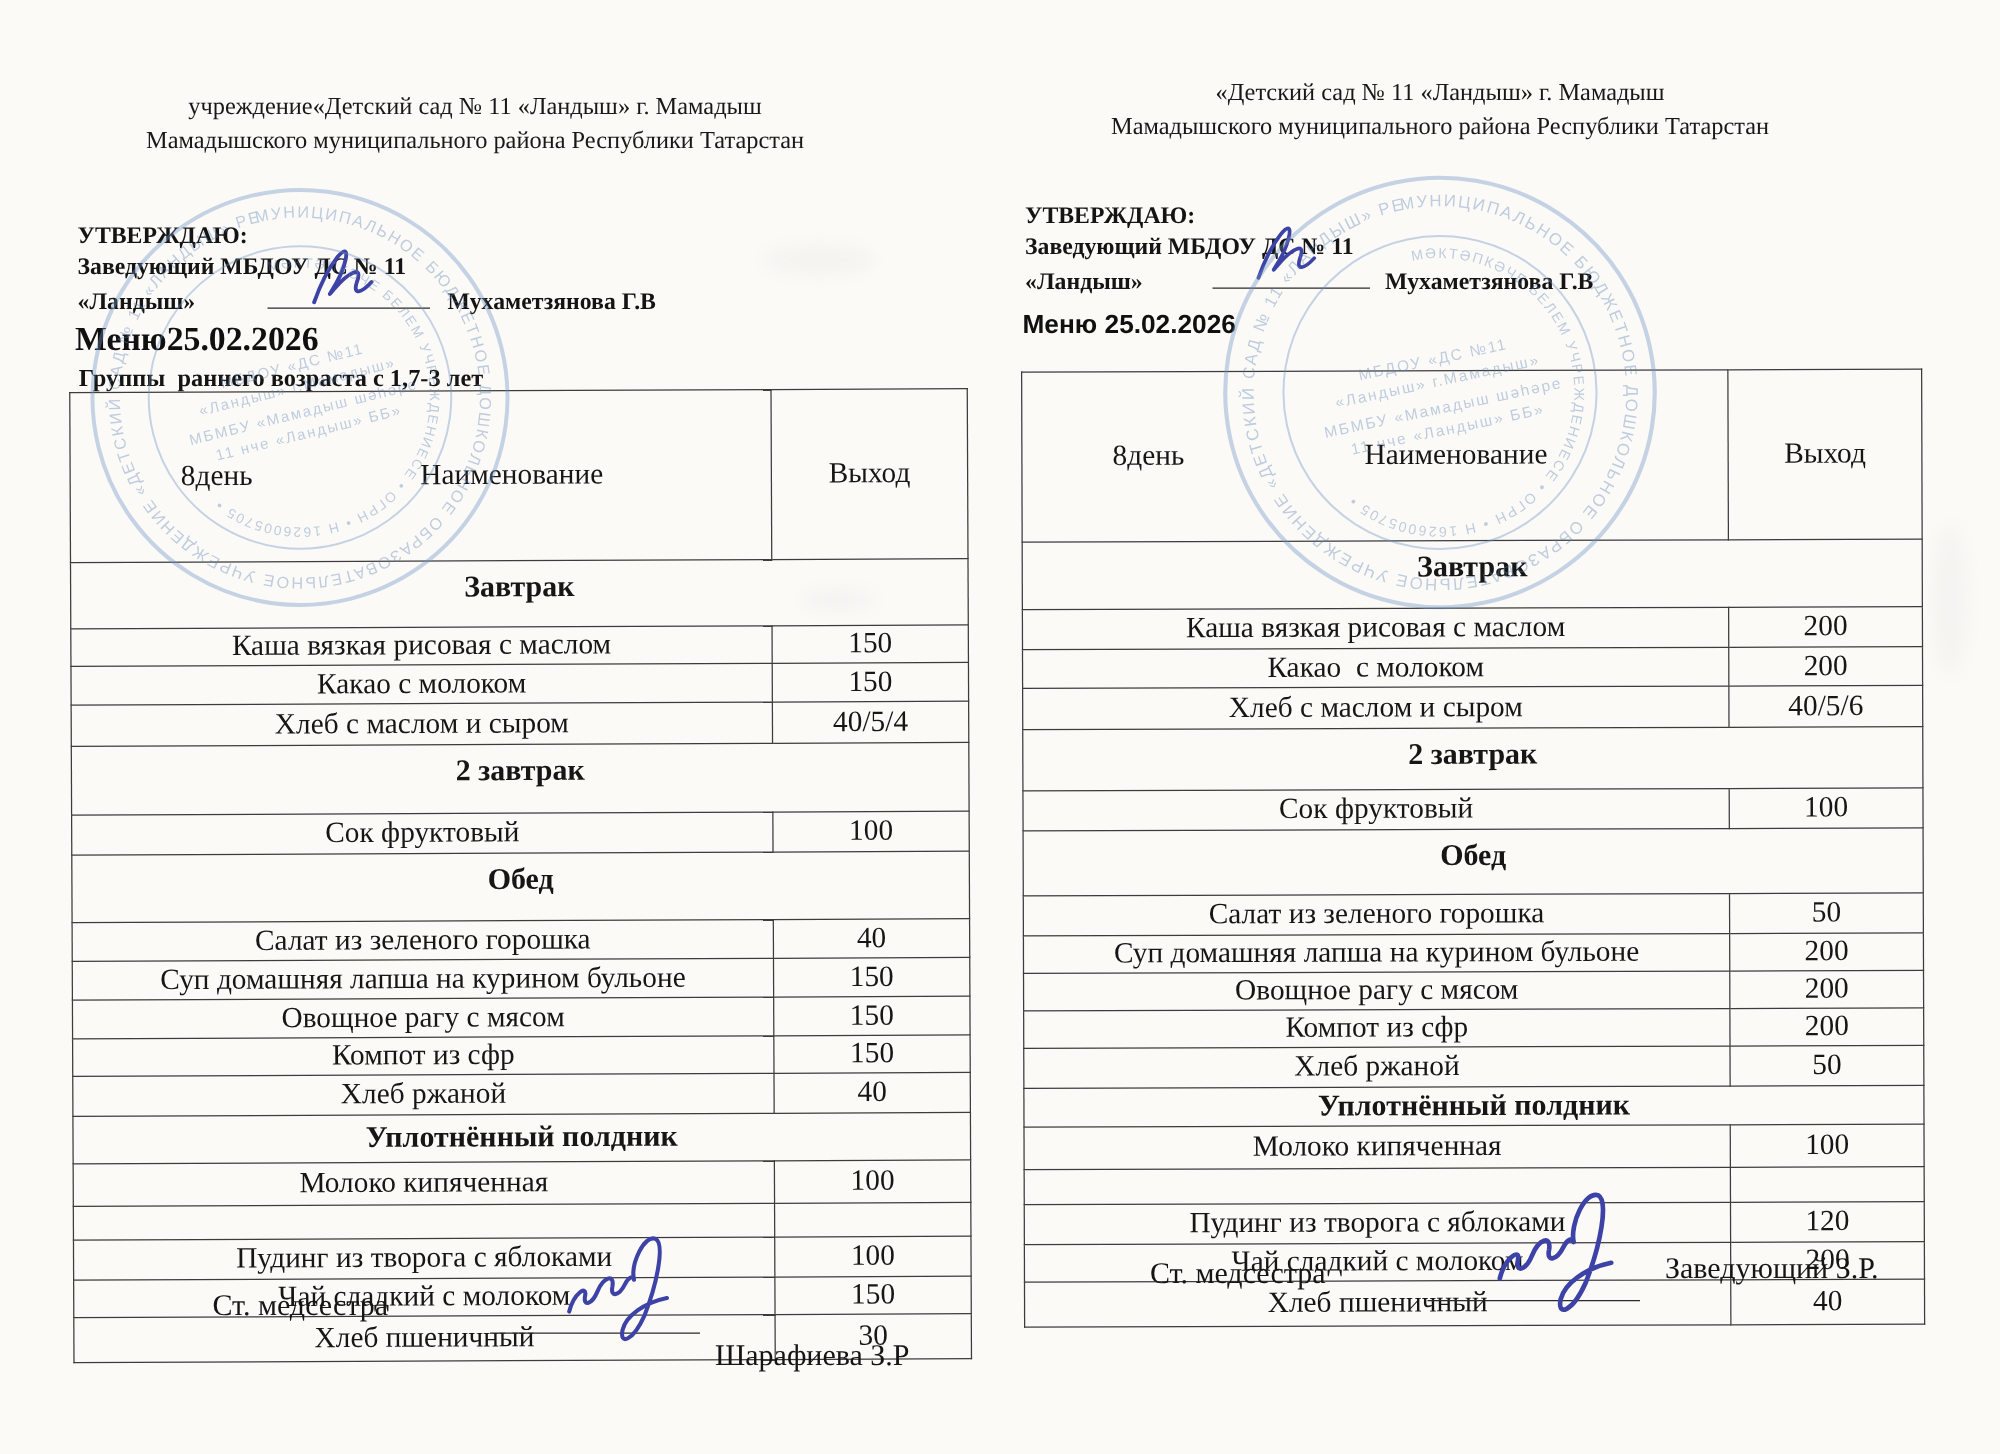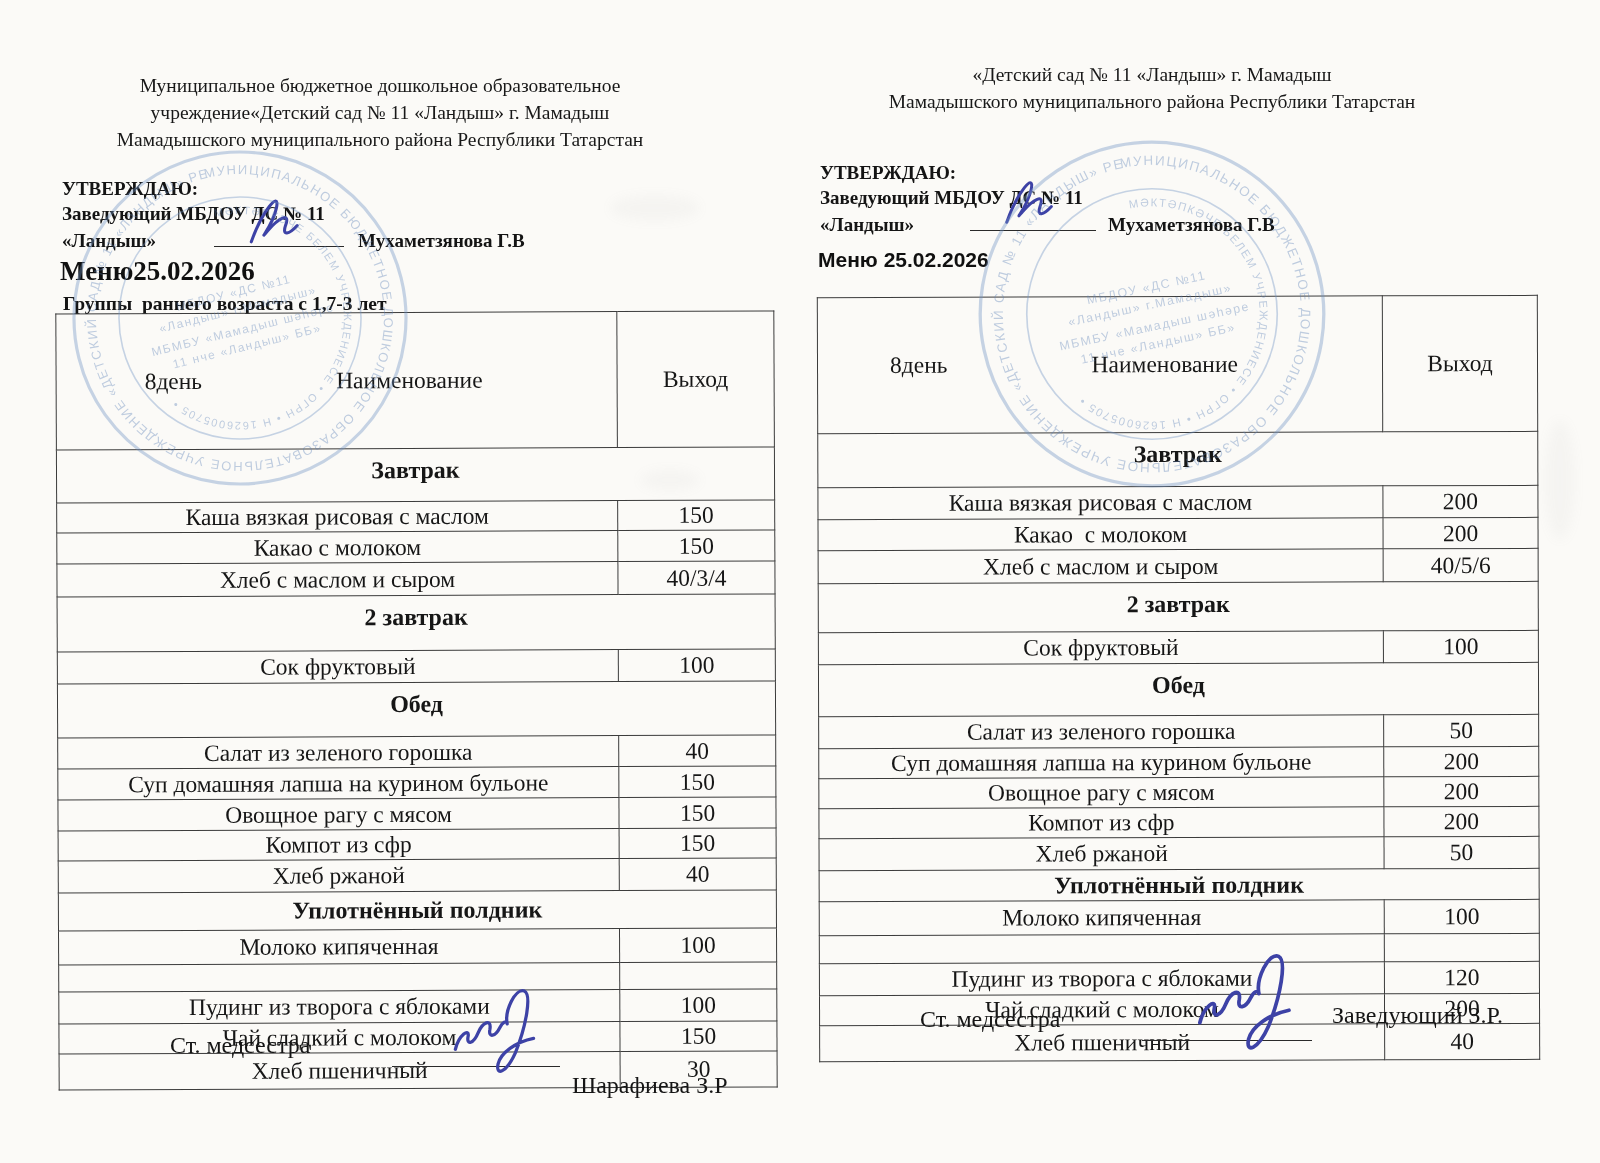--- a/index.html
+++ b/index.html
@@ -62,21 +62,20 @@
   .sig{position:absolute;pointer-events:none;}
   .sig path{fill:none;stroke:#3d42a6;stroke-linecap:round;stroke-linejoin:round;}
 
   .smudge{position:absolute;background:#9a9a9a;border-radius:50%;filter:blur(6px);opacity:.06;}
 </style>
 </head>
 <body>
 
 <div class="page" id="pageL">
   <div class="org">
-    <div>Муниципальное бюджетное дошкольное образовательное</div>
     <div>учреждение«Детский сад № 11 «Ландыш» г. Мамадыш</div>
     <div>Мамадышского муниципального района Республики Татарстан</div>
   </div>
 
   <div class="approve">
     <div>УТВЕРЖДАЮ:</div>
     <div>Заведующий МБДОУ ДС № 11</div>
     <div>
       <span>«Ландыш»</span><span class="uline" style="width:130px;margin-left:58px;"></span><span style="margin-left:14px;">Мухаметзянова Г.В</span>
     </div>
@@ -110,21 +109,21 @@
     <tr style="height:30px;">
           <td>Каша вязкая рисовая с маслом</td>
           <td>150</td>
         </tr>
     <tr style="height:31px;">
           <td>Какао с молоком</td>
           <td>150</td>
         </tr>
     <tr style="height:33px;">
           <td>Хлеб с маслом и сыром</td>
-          <td>40/3/4</td>
+          <td>40/5/4</td>
         </tr>
     <tr style="height:55px;">
           <td colspan="2" class="sect-tall">2 завтрак</td>
         </tr>
     <tr style="height:32px;">
           <td>Сок фруктовый</td>
           <td>100</td>
         </tr>
     <tr style="height:54px;">
           <td colspan="2" class="sect-tall">Обед</td>

